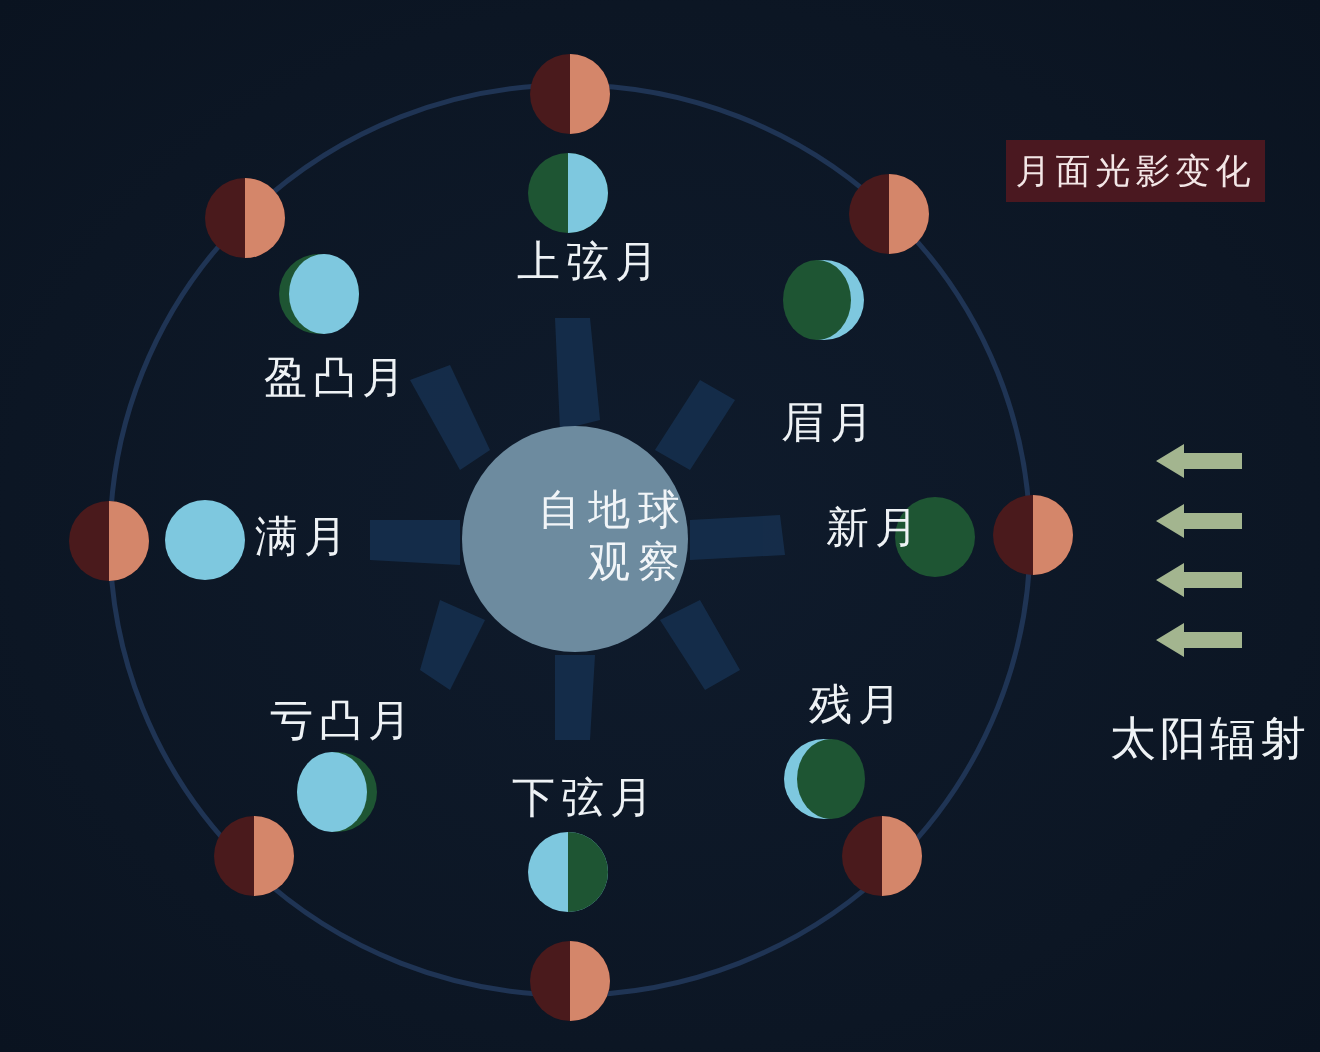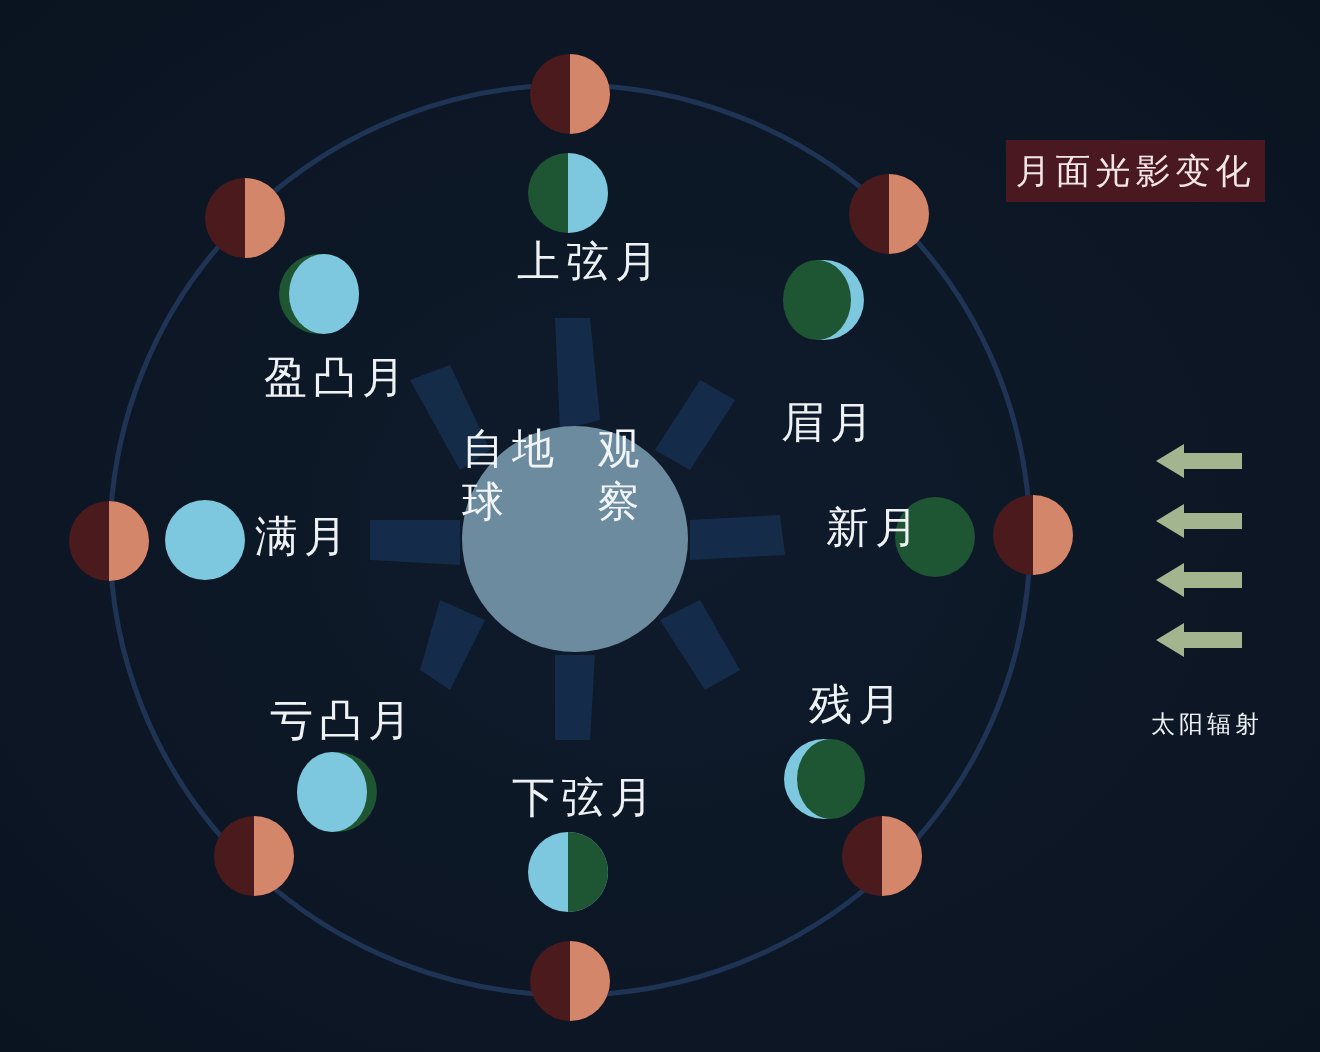--- a/index.html
+++ b/index.html
@@ -17,24 +17,24 @@
     white-space: nowrap; line-height: 1;
   }
   .title-box {
     position: absolute; left: 1006px; top: 140px; width: 259px; height: 62px;
     background: #4a1820; display: flex; align-items: center; justify-content: center;
   }
   .title-box span { color: #f3e6e6; font-size: 35px; letter-spacing: 5px; }
   .earth {
     position: absolute; left: 462px; top: 426px; width: 226px; height: 226px;
     border-radius: 50%; background: #6d8b9f;
-    display: flex; align-items: flex-start; justify-content: center;
+    display: flex; flex-direction: column; align-items: flex-end; justify-content: center;
   }
   .earth span { color: #f1f5f8; font-size: 42px; letter-spacing: 8px; line-height: 1.25; }
-  .sun-label { position: absolute; left: 1110px; top: 708px; color: #eef2f5; font-size: 24px; letter-spacing: 4px; margin-left: 41px; }
+  .sun-label { position: absolute; left: 1110px; top: 708px; color: #eef2f5; font-size: 46px; letter-spacing: 4px; }
 </style>
 </head>
 <body>
 
 <div class="stage">
 
   <svg class="orbit" width="1320" height="1052" viewBox="0 0 1320 1052">
     <defs>
       <clipPath id="cl">
           <rect x="-50" y="-50" width="50" height="100"></rect>

